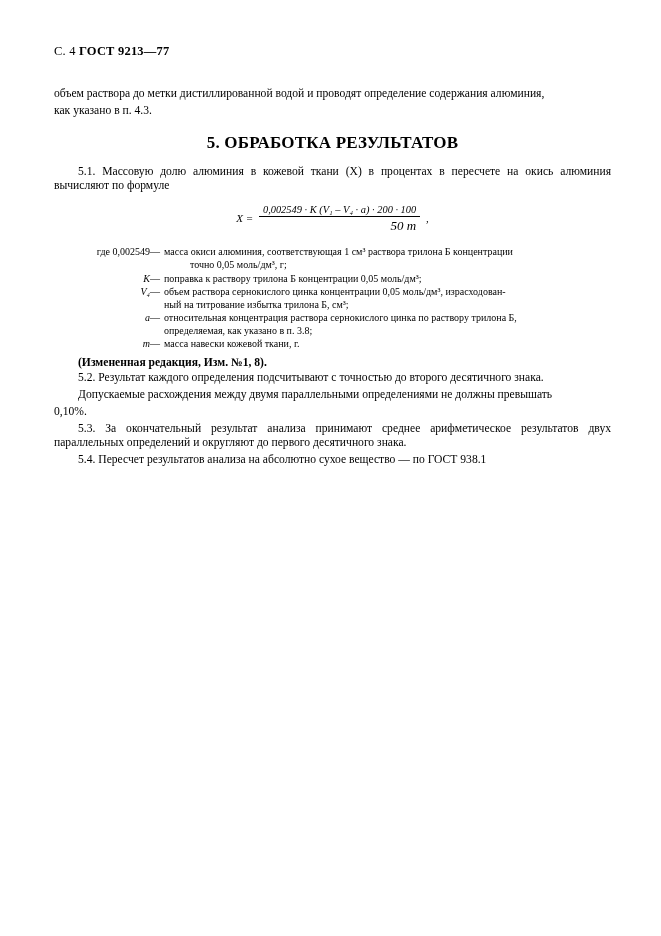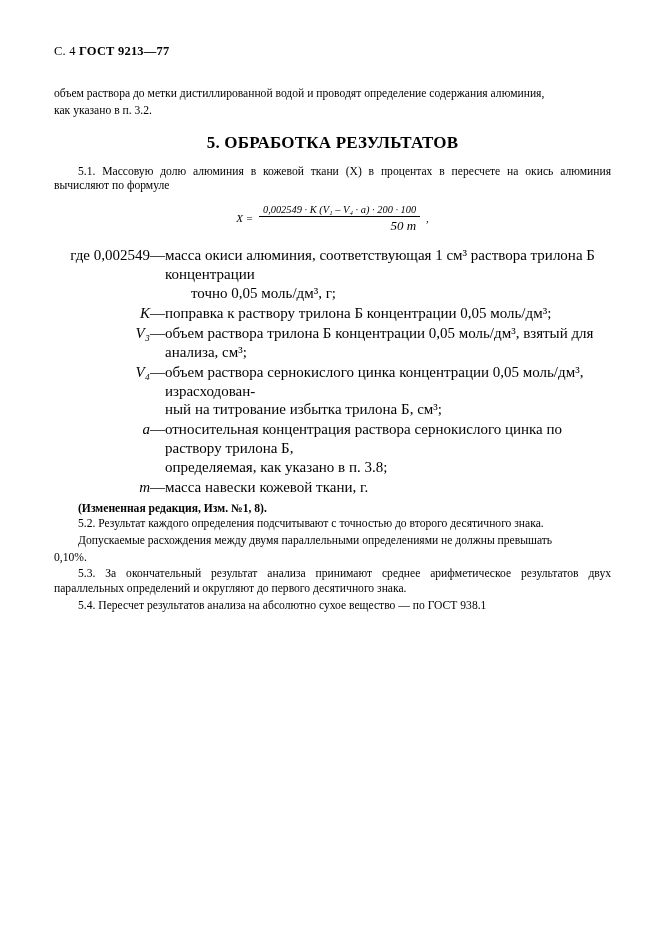--- a/index.html
+++ b/index.html
@@ -68,21 +68,21 @@
     font-size: 10.4px;
   }
   .frac .den {
     display: block;
     padding: 1px 4px 0 4px;
     font-size: 13px;
   }
   table.defs {
     border-collapse: collapse;
     width: 100%;
-    font-size: 15px;
+    font-size: 10px;
     line-height: 1.26;
   }
   table.defs td {
     vertical-align: top;
     padding: 0 0 1px 0;
   }
   td.sym {
     text-align: right;
     white-space: nowrap;
     padding-right: 6px;
@@ -111,21 +111,21 @@
 <body>
 
 <div class="page">
 
   <div class="header">
     <span class="page-no">С. 4</span>
     <span class="std-no">ГОСТ 9213—77</span>
   </div>
 
   <p class="body-text">объем раствора до метки дистиллированной водой и проводят определение содержания алюминия,</p>
-  <p class="body-text">как указано в п. 3.2.</p>
+  <p class="body-text">как указано в п. 4.3.</p>
 
   <div class="section-title">5. ОБРАБОТКА РЕЗУЛЬТАТОВ</div>
 
   <p class="body-text indent">5.1. Массовую долю алюминия в кожевой ткани (X) в процентах в пересчете на окись алюминия вычисляют по формуле</p>
 
   <div class="formula-wrap">
     <span class="formula">
       <span>X =</span>
       <span class="frac">
         <span class="num">0,002549 · K (V₁ – V₄ · a) · 200 · 100</span>
@@ -143,27 +143,20 @@
       <td class="desc">
         <span>масса окиси алюминия, соответствующая 1 см³  раствора трилона Б концентрации</span>
         <span class="cont" style="padding-left:26px;">точно 0,05 моль/дм³, г;</span>
       </td>
     </tr>
     <tr>
       <td class="sym">K</td>
       <td class="dash">—</td>
       <td class="desc">
         <span>поправка к раствору трилона Б концентрации 0,05 моль/дм³;</span>
-      </td>
-    </tr>
-    <tr>
-      <td class="sym">V₃</td>
-      <td class="dash">—</td>
-      <td class="desc">
-        <span>объем  раствора трилона Б концентрации  0,05 моль/дм³, взятый для  анализа, см³;</span>
       </td>
     </tr>
     <tr>
       <td class="sym">V₄</td>
       <td class="dash">—</td>
       <td class="desc">
         <span>объем   раствора сернокислого цинка концентрации 0,05 моль/дм³, израсходован-</span>
         <span class="cont">ный на титрование избытка трилона Б, см³;</span>
       </td>
     </tr>

